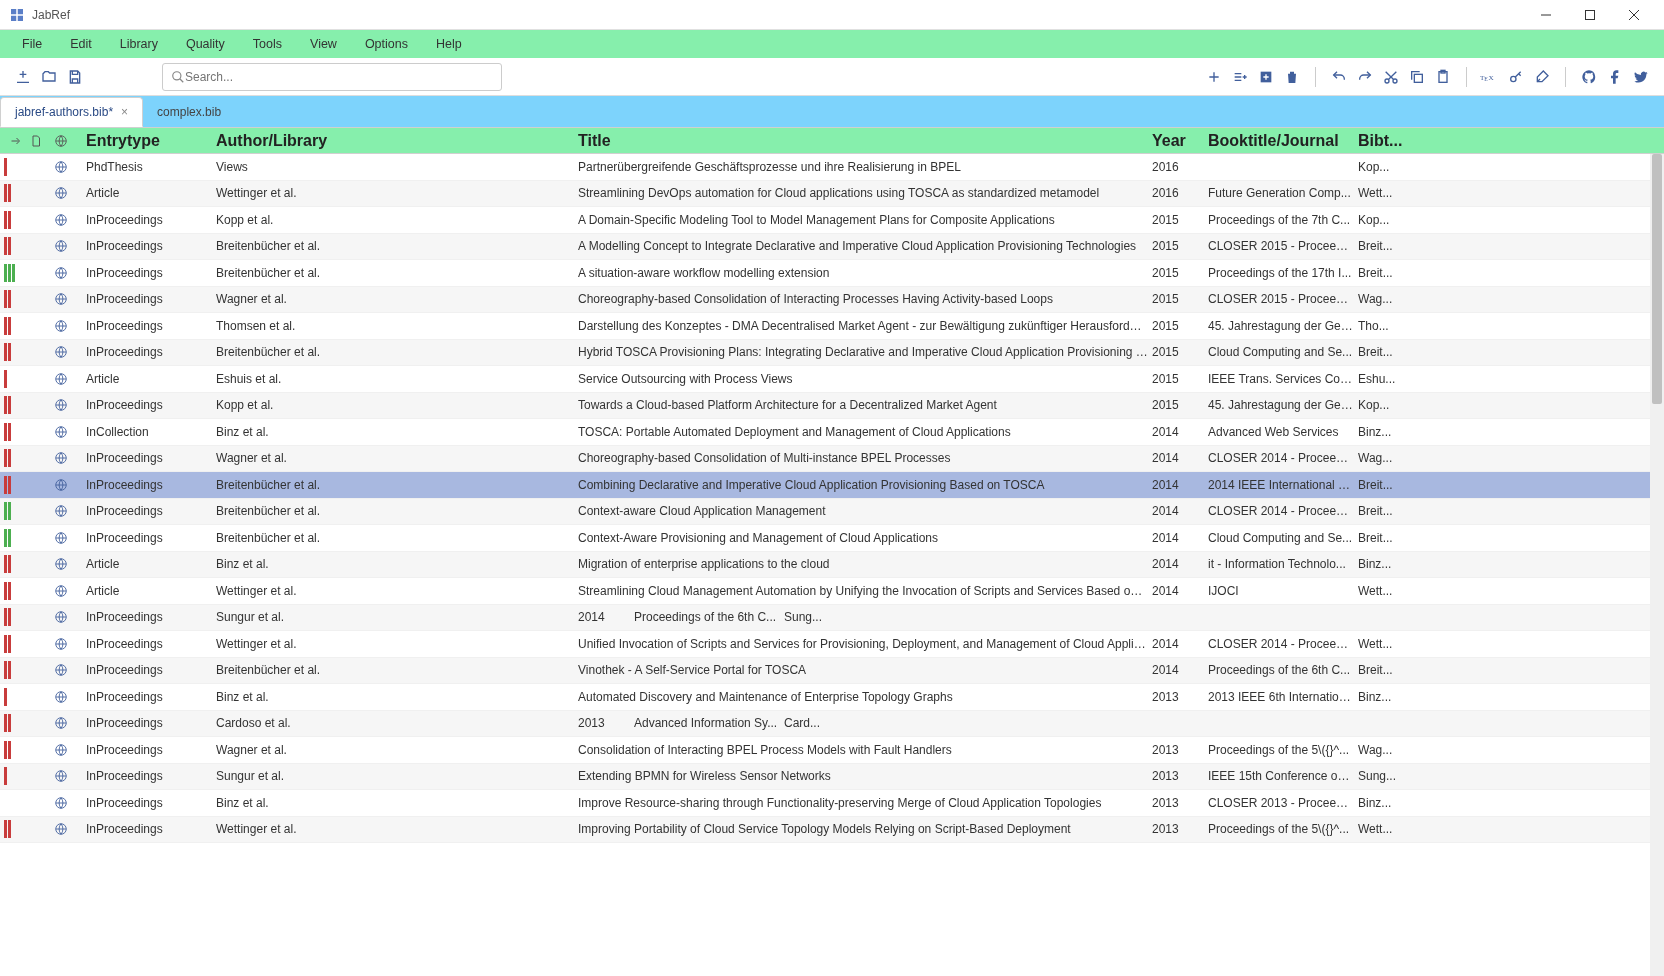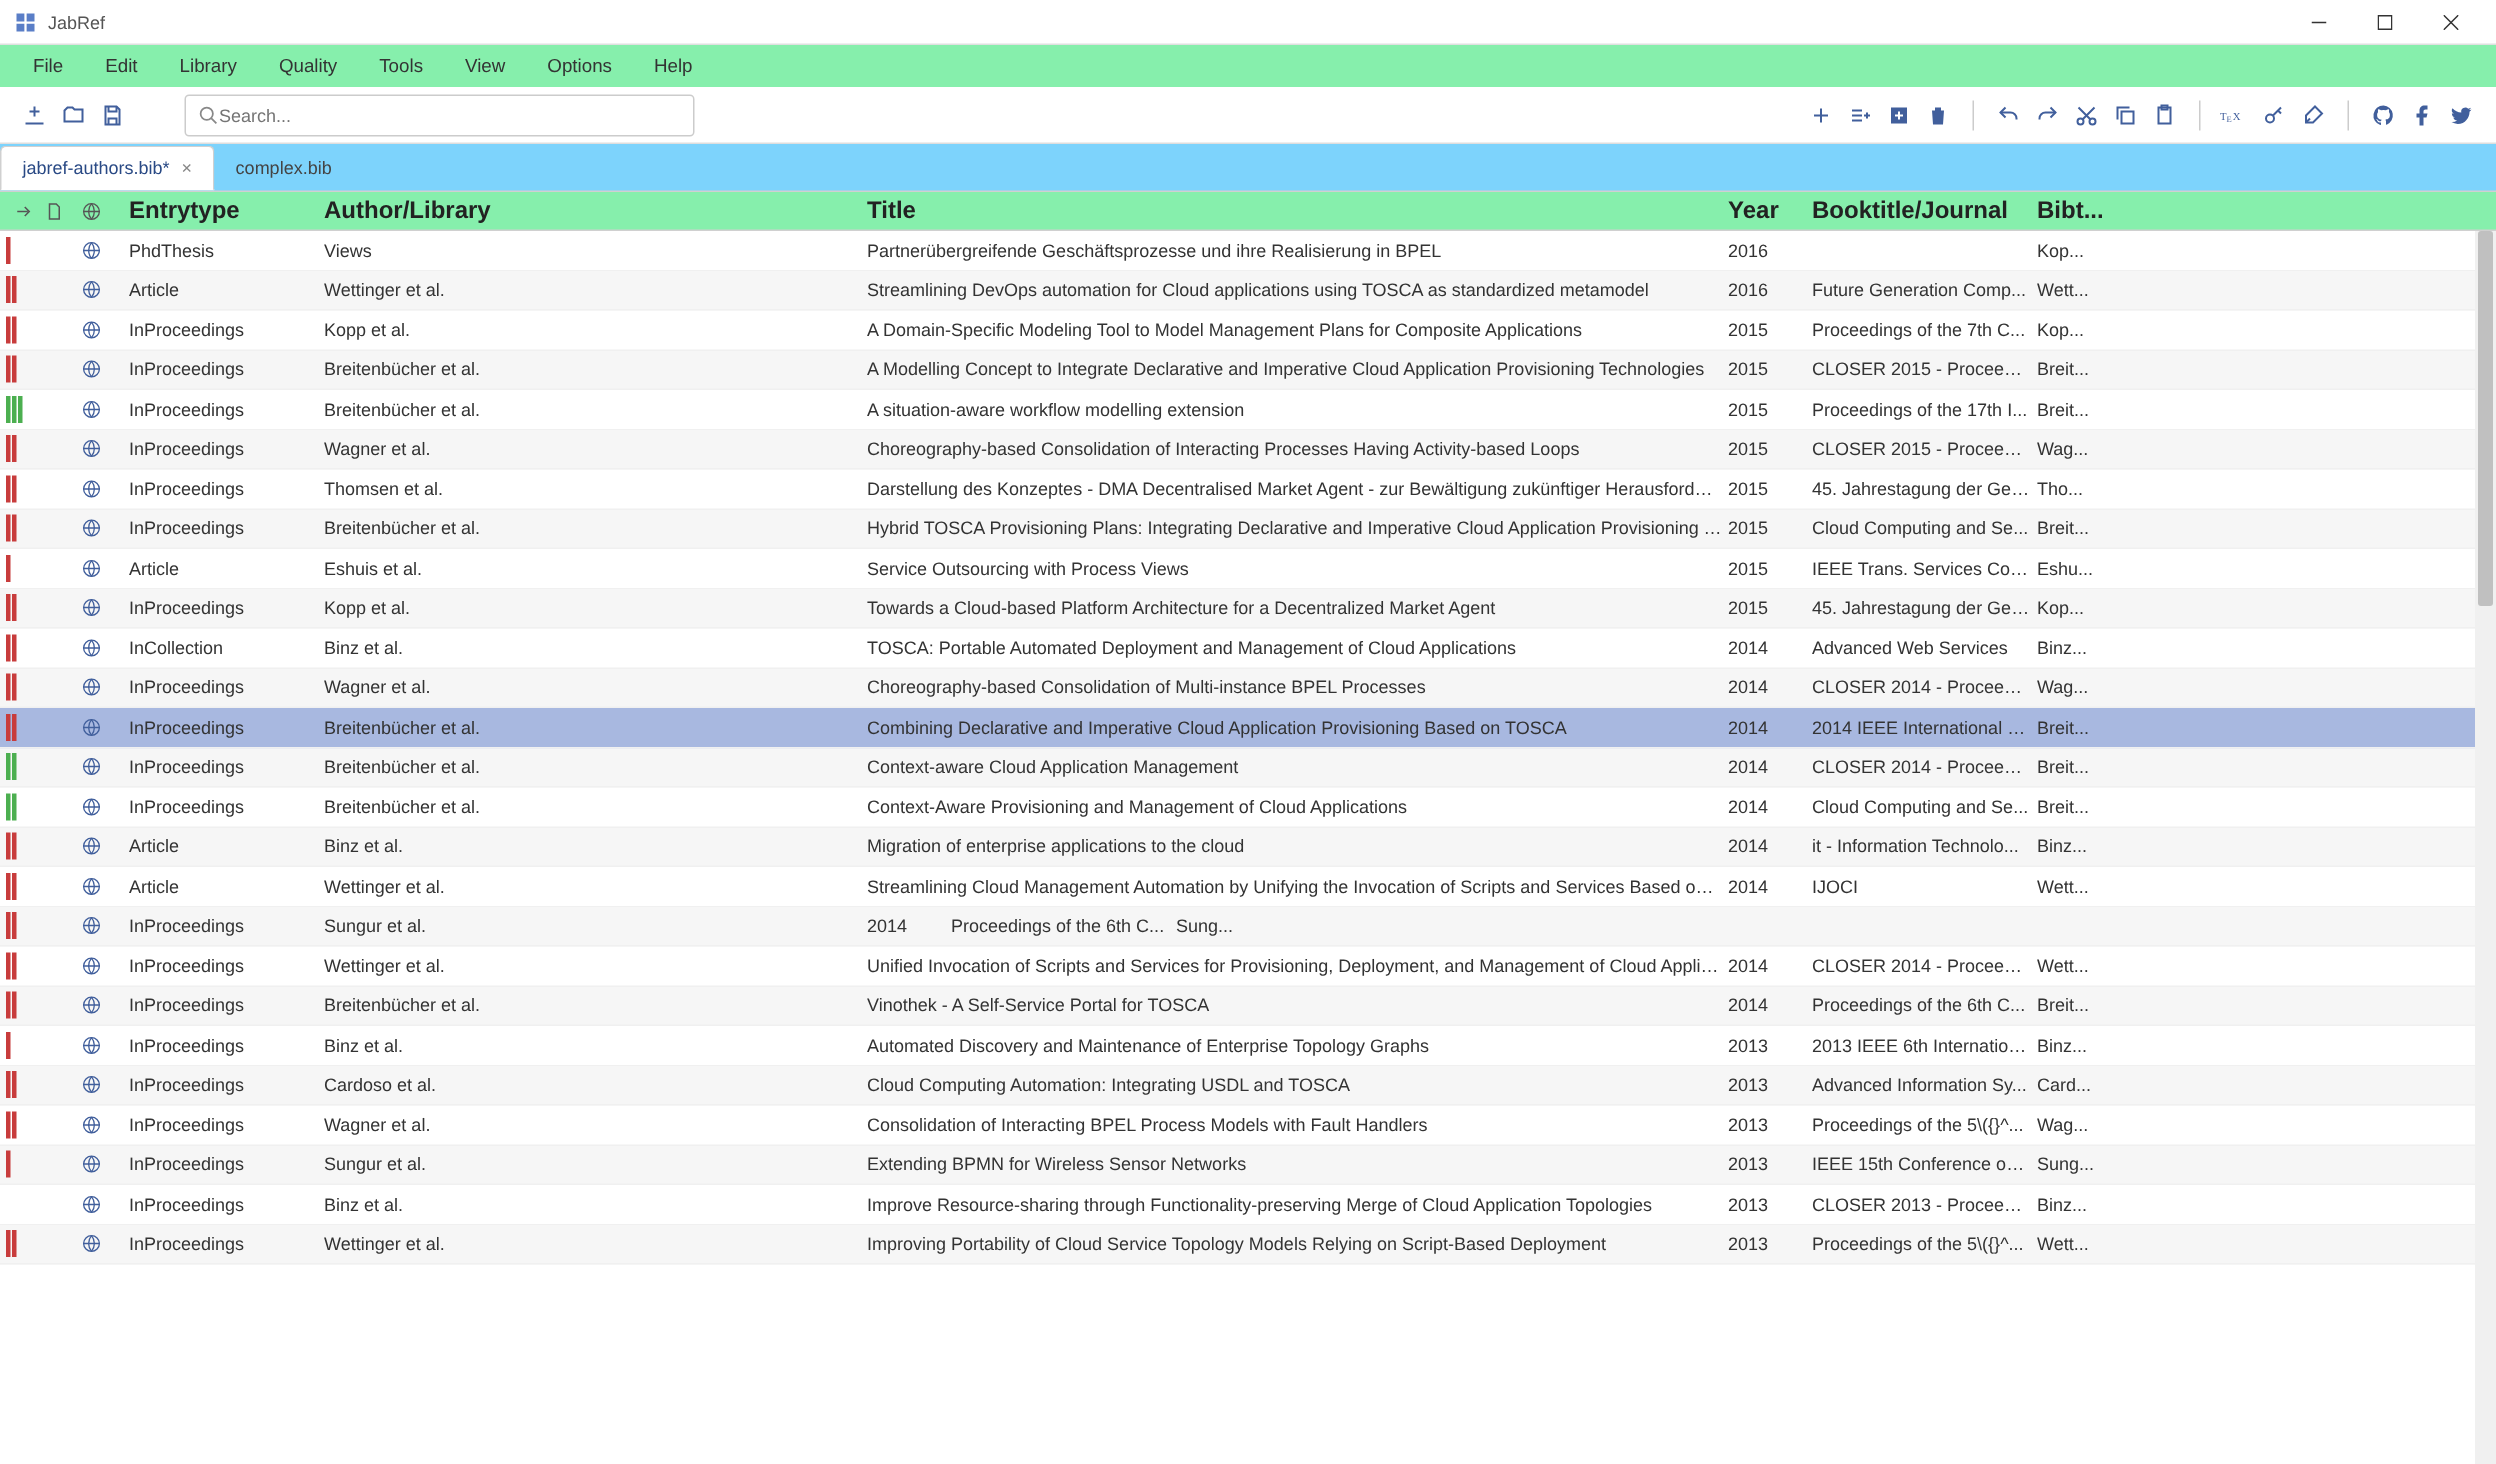--- a/index.html
+++ b/index.html
@@ -58,21 +58,21 @@
   padding: 0 10px;
   background: #fff;
   border-bottom: 1px solid #dedede;
 }
 .toolbar .ticon {
   width: 26px; height: 26px;
   display: flex; align-items: center; justify-content: center;
   color: #415f9c;
 }
 .searchbox {
-  margin-left: 35px;
+  margin-left: 74px;
   width: 340px; height: 28px;
   border: 1px solid #ccc;
   border-radius: 3px;
   display: flex;
   align-items: center;
   padding: 0 8px;
   color: #888;
 }
 .searchbox input {
   border: none; outline: none;
@@ -781,21 +781,20 @@
       </div>
       <div class="cell col-file"></div>
       <div class="cell col-web">
         <svg width="14" height="14" viewBox="0 0 24 24" fill="none" stroke="currentColor" stroke-width="1.5">
           <circle cx="12" cy="12" r="9"></circle>
           <path d="M3 12h18M12 3a14 14 0 010 18M12 3a14 14 0 000 18"></path>
         </svg>
       </div>
       <div class="cell col-type">InProceedings</div>
       <div class="cell col-author">Cardoso et al.</div>
-      <div class="cell col-title">Cloud Computing Automation: Integrating USDL and TOSCA</div>
       <div class="cell col-year">2013</div>
       <div class="cell col-book">Advanced Information Sy...</div>
       <div class="cell col-key">Card...</div>
     </div>
     <div class="row">
       <div class="marker-cell">
         <div class="mark red"></div>
         <div class="mark red"></div>
       </div>
       <div class="cell col-file"></div>

